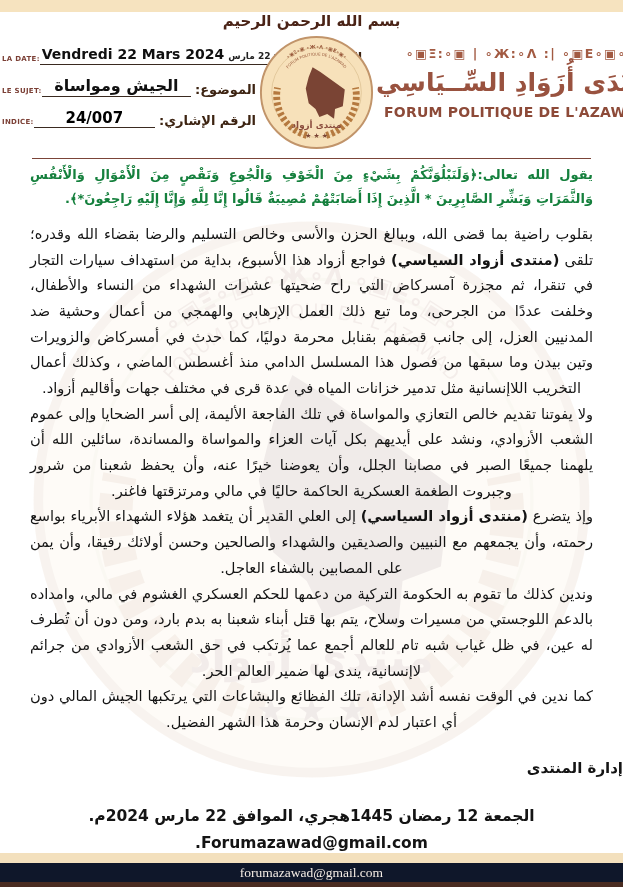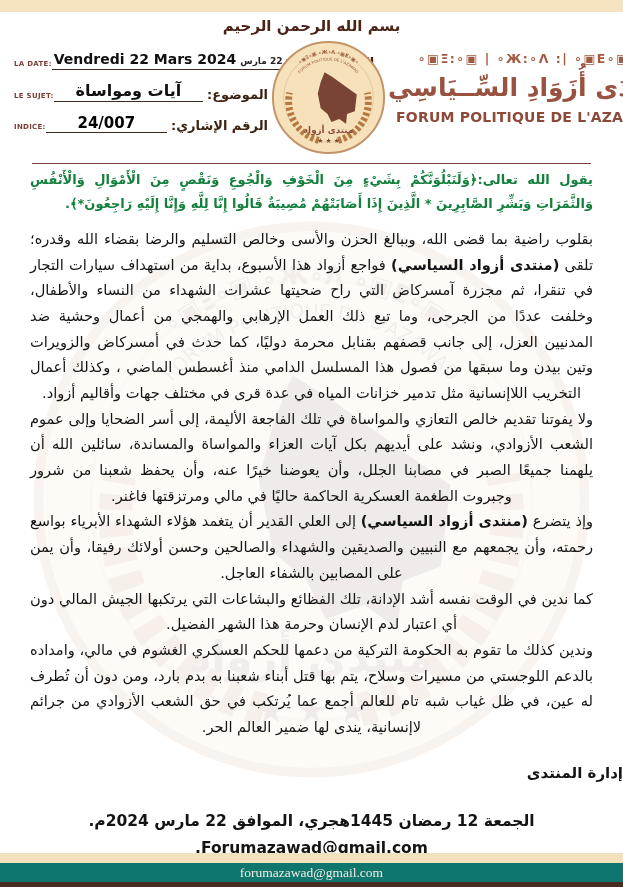--- a/index.html
+++ b/index.html
@@ -5,23 +5,23 @@
   html,body{margin:0;padding:0;background:#e8e8e8;}
   .page{
     width:623px;height:887px;margin:0 auto;position:relative;
     background:#ffffff;overflow:hidden;
     font-family:"DejaVu Sans",sans-serif;color:#141414;
   }
   .watermark{position:absolute;top:212px;left:24px;opacity:0.10;z-index:0;pointer-events:none;}
   .content{position:relative;z-index:1;}
 
   .top-band{height:12px;background:#f6e3bf;}
-  .bismillah{text-align:center;color:#4a2316;font-weight:bold;font-size:15px;margin-top:5px;}
+  .bismillah{text-align:center;color:#4a2316;font-weight:bold;font-size:15px;}
 
-  .header{display:flex;align-items:flex-start;padding:2px 6px 0 14px;}
+  .header{display:flex;align-items:flex-start;padding:2px 6px 0 2px;}
   .fields{width:254px;margin-top:14px;display:flex;flex-direction:column;gap:13px;}
   .field-row{display:flex;align-items:flex-end;}
   .fr-label{font-size:7px;color:#7b3f35;font-weight:bold;letter-spacing:.3px;white-space:nowrap;padding-bottom:2px;}
   .field-line{flex:1;border-bottom:1.4px solid #3a2a20;text-align:center;white-space:nowrap;line-height:1.05;padding:0 2px 1px;}
   .ar-label{font-size:13px;font-weight:bold;color:#3d2412;margin-left:4px;white-space:nowrap;direction:rtl;}
   .v-latin{font-size:14px;font-weight:bold;color:#101010;}
   .v-ar-small{font-size:9px;font-weight:bold;color:#222;direction:rtl;unicode-bidi:isolate;margin-left:4px;margin-top:20px;}
   .v-main{font-size:16px;font-weight:bold;color:#101010;direction:rtl;unicode-bidi:isolate;}
   .v-num{font-size:15px;font-weight:bold;color:#000000;}
 
@@ -37,21 +37,21 @@
   .verse{margin:4px 30px 0;direction:rtl;text-align:justify;font-weight:bold;
          font-size:13px;line-height:1.85;color:#15803d;}
   .body-text{margin:10px 30px 0;direction:rtl;font-size:14.6px;line-height:1.76;color:#141414;}
   .body-text p{margin:0;text-align:justify;text-align-last:center;}
   .signature{text-align:right;font-weight:bold;font-size:15px;margin-top:24px;direction:rtl;}
   .closing{text-align:center;font-weight:bold;font-size:15.5px;margin-top:26px;line-height:1.75;}
   .closing .rtl-line{direction:rtl;unicode-bidi:isolate;}
   .closing .ltr-line{direction:ltr;unicode-bidi:isolate;}
 
   .bottom-cream{position:absolute;left:0;right:0;bottom:24px;height:10px;background:#f3e0bd;z-index:2;}
-  .bottom-bar{position:absolute;left:0;right:0;bottom:5px;height:19px;background:#0f766e;z-index:2;
+  .bottom-bar{position:absolute;left:0;right:0;bottom:5px;height:19px;background:#0f172a;z-index:2;
               display:flex;align-items:center;justify-content:center;
               color:#f4ece4;font-family:"Liberation Serif","DejaVu Serif",serif;font-size:13.5px;}
   .bottom-dark{position:absolute;left:0;right:0;bottom:0;height:5px;background:#4a2c21;z-index:2;}
 </style>
 </head>
 <body>
 
 <svg width="0" height="0" style="position:absolute" xmlns="http://www.w3.org/2000/svg" xmlns:xlink="http://www.w3.org/1999/xlink" aria-hidden="true">
   <defs>
     <g id="sealG">
@@ -88,21 +88,21 @@
     <div class="header">
 
       <div class="fields">
         <div class="field-row">
           <span class="fr-label">LA DATE:</span>
           <span class="field-line"><span class="v-latin">Vendredi 22 Mars  2024</span><span class="v-ar-small">الجمعة : 22 مارس</span></span>
           <span class="ar-label">التاريخ:</span>
         </div>
         <div class="field-row">
           <span class="fr-label">LE SUJET:</span>
-          <span class="field-line"><span class="v-main">آيات ومواساة</span></span>
+          <span class="field-line"><span class="v-main">الجيش ومواساة</span></span>
           <span class="ar-label">الموضوع:</span>
         </div>
         <div class="field-row">
           <span class="fr-label">INDICE:</span>
           <span class="field-line"><span class="v-num">24/007</span></span>
           <span class="ar-label">الرقم الإشاري:</span>
         </div>
       </div>
 
       <div class="logo-wrap">
@@ -119,22 +119,22 @@
     </div>
 
     <hr class="header-rule">
 
     <div class="verse">يقول الله تعالى:﴿وَلَنَبْلُوَنَّكُمْ بِشَيْءٍ مِنَ الْخَوْفِ وَالْجُوعِ وَنَقْصٍ مِنَ الْأَمْوَالِ وَالْأَنْفُسِ وَالثَّمَرَاتِ وَبَشِّرِ الصَّابِرِينَ * الَّذِينَ إِذَا أَصَابَتْهُمْ مُصِيبَةٌ قَالُوا إِنَّا لِلَّهِ وَإِنَّا إِلَيْهِ رَاجِعُونَ*﴾.</div>
 
     <div class="body-text">
       <p><span>بقلوب راضية بما قضى الله، وببالغ الحزن والأسى  وخالص التسليم والرضا بقضاء الله وقدره؛ تلقى </span><b>(منتدى أزواد السياسي)</b><span> فواجع أزواد هذا الأسبوع، بداية من استهداف سيارات التجار في تنقرا، ثم مجزرة آمسركاض التي راح ضحيتها عشرات الشهداء من النساء والأطفال، وخلفت عددًا من الجرحى، وما تبع ذلك العمل الإرهابي والهمجي من أعمال وحشية ضد المدنيين العزل، إلى جانب قصفهم بقنابل محرمة دوليًا، كما حدث في أمسركاض والزويرات وتين بيدن وما سبقها من فصول هذا المسلسل الدامي منذ أغسطس الماضي ، وكذلك أعمال التخريب اللاإنسانية مثل تدمير خزانات المياه في عدة قرى في مختلف جهات وأقاليم أزواد.</span></p>
       <p>ولا يفوتنا تقديم خالص التعازي والمواساة في تلك الفاجعة الأليمة، إلى أسر الضحايا وإلى عموم الشعب الأزوادي، ونشد على أيديهم بكل آيات العزاء والمواساة والمساندة، سائلين الله أن يلهمنا جميعًا الصبر في مصابنا الجلل، وأن يعوضنا خيرًا عنه، وأن يحفظ شعبنا من شرور وجبروت الطغمة العسكرية الحاكمة حاليًا في مالي ومرتزقتها فاغنر.</p>
       <p><span>وإذ يتضرع </span><b>(منتدى أزواد السياسي)</b><span> إلى العلي القدير أن يتغمد هؤلاء الشهداء الأبرياء بواسع رحمته، وأن يجمعهم مع النبيين والصديقين والشهداء والصالحين وحسن أولائك رفيقا، وأن يمن على المصابين بالشفاء العاجل.</span></p>
+      <p>وندين كذلك ما تقوم به الحكومة التركية من دعمها للحكم العسكري الغشوم في مالي، وامداده بالدعم اللوجستي من مسيرات وسلاح، يتم بها قتل أبناء شعبنا به بدم بارد، ومن دون أن تُطرف له عين، في ظل غياب شبه تام للعالم أجمع عما يُرتكب في حق الشعب الأزوادي من جرائم لاإنسانية، يندى لها ضمير العالم الحر.</p>
       <p>كما ندين في الوقت نفسه أشد الإدانة، تلك الفظائع  والبشاعات التي يرتكبها الجيش المالي دون أي اعتبار لدم الإنسان وحرمة هذا الشهر الفضيل.</p>
-      <p>وندين كذلك ما تقوم به الحكومة التركية من دعمها للحكم العسكري الغشوم في مالي، وامداده بالدعم اللوجستي من مسيرات وسلاح، يتم بها قتل أبناء شعبنا به بدم بارد، ومن دون أن تُطرف له عين، في ظل غياب شبه تام للعالم أجمع عما يُرتكب في حق الشعب الأزوادي من جرائم لاإنسانية، يندى لها ضمير العالم الحر.</p>
     </div>
 
     <div class="signature">إدارة المنتدى</div>
 
     <div class="closing">
       <div class="rtl-line">الجمعة  12 رمضان 1445هجري، الموافق 22 مارس 2024م.</div>
       <div class="ltr-line">.Forumazawad@gmail.com</div>
 
     </div>
   </div>

